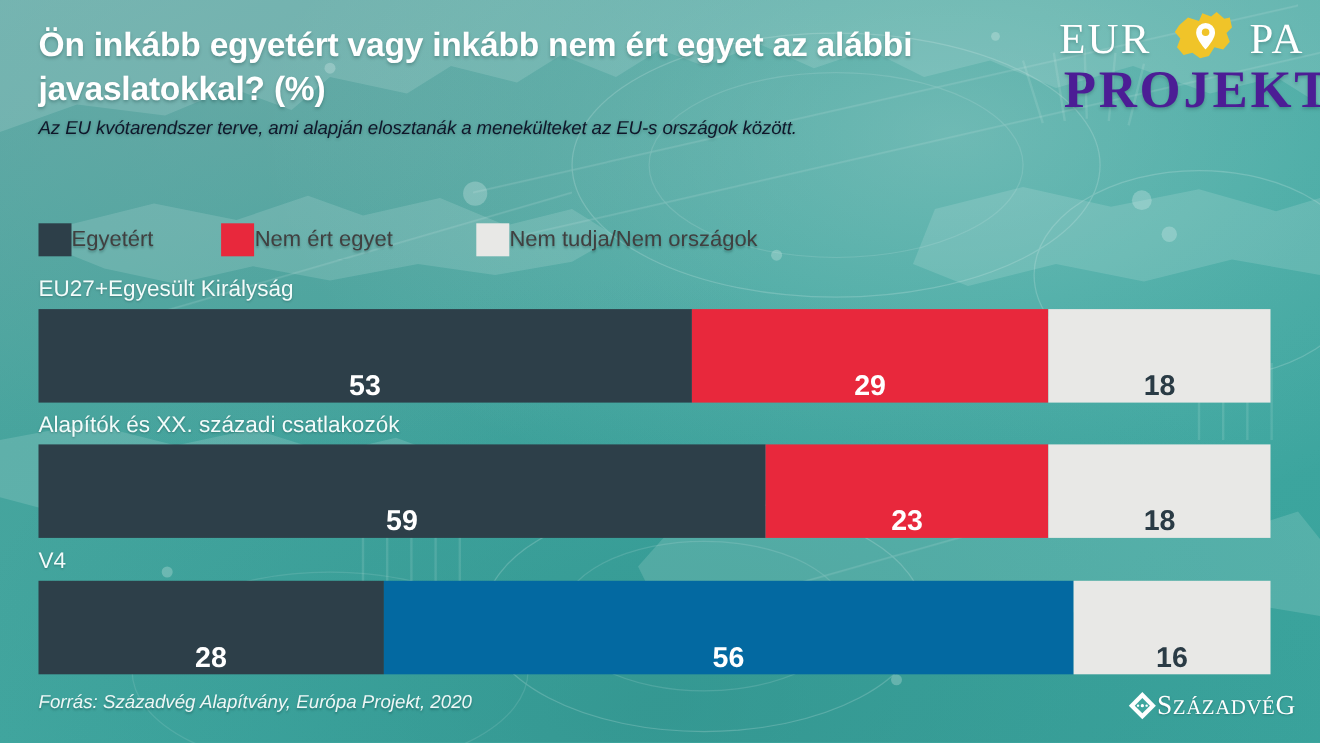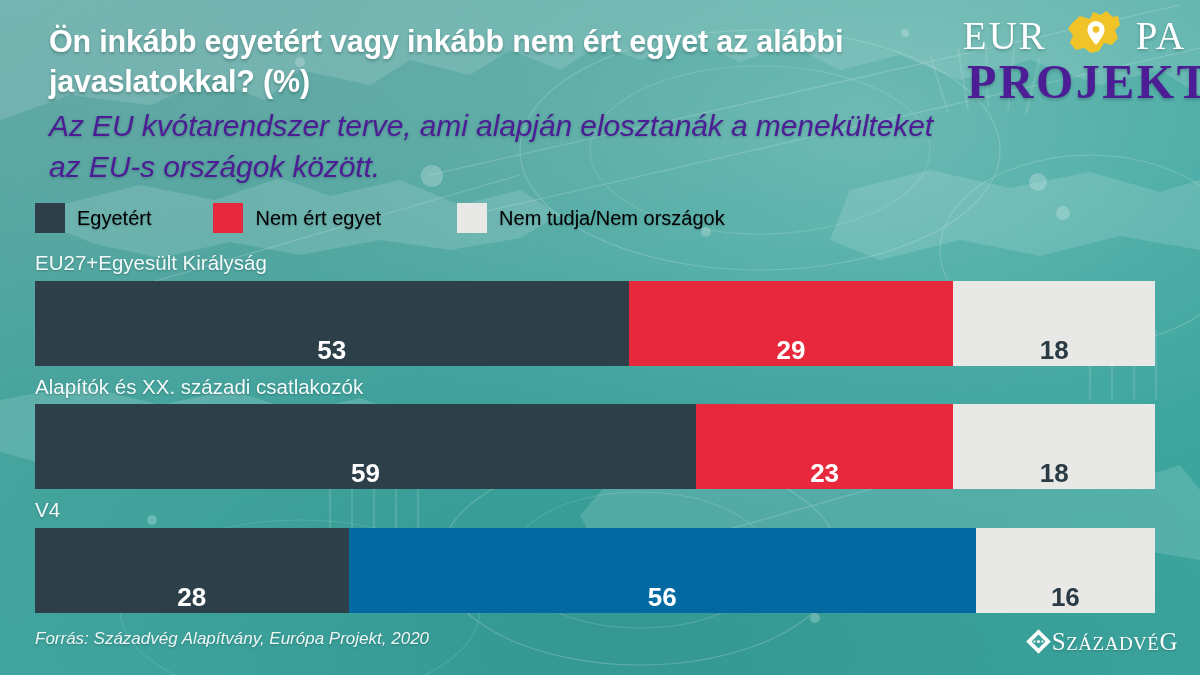--- a/index.html
+++ b/index.html
@@ -23,36 +23,36 @@
     background:
       radial-gradient(ellipse 900px 520px at 72% 18%, rgba(214,232,230,0.30) 0%, rgba(214,232,230,0.10) 42%, rgba(214,232,230,0) 70%),
       radial-gradient(ellipse 700px 460px at 18% 12%, rgba(120,170,168,0.45) 0%, rgba(120,170,168,0.12) 55%, rgba(120,170,168,0) 78%),
       radial-gradient(ellipse 1000px 600px at 50% 95%, rgba(40,130,126,0.40) 0%, rgba(40,130,126,0) 65%),
       linear-gradient(150deg, #5aa9a5 0%, #46a49d 30%, #3ea7a0 60%, #3aa39c 100%);
     z-index: 0;
   }
   #bg-shapes { position: absolute; inset: 0; z-index: 1; pointer-events: none; }
 
   
-  #header { position: absolute; left: 35px; top: 22px; width: 950px; z-index: 5; margin-left: 14px; }
+  #header { position: absolute; left: 35px; top: 22px; width: 950px; z-index: 5; }
 
   #title {
     font-size: 30.5px;
     font-weight: bold;
     color: #ffffff;
     line-height: 1.30;
     letter-spacing: -0.2px;
     text-shadow: 0 2px 3px rgba(0,40,40,0.28);
     max-width: 915px;
   }
   #subtitle {
     margin-top: 5px;
-    font-size: 30px;
+    font-size: 17px;
     font-style: italic;
-    color: #4c1d95;
+    color: #0f172a;
     line-height: 1.35;
     letter-spacing: -0.1px;
     text-shadow: 0 1px 3px rgba(0,40,40,0.30);
     max-width: 900px;
   }
 
   
   #brand-logo {
     position: absolute;
     right: 18px; top: 14px;
@@ -81,23 +81,22 @@
     color: #4c1d95;
     line-height: 1;
     text-shadow: 0 2px 3px rgba(0,40,40,0.25);
   }
 
   
   #legend { position: absolute; left: 35px; top: 203px; height: 30px; z-index: 5; display: flex; align-items: center; }
   .legend-item { display: flex; align-items: center; height: 30px; }
   .legend-swatch { width: 30px; height: 30px; flex: 0 0 30px; }
   .legend-label {
-    margin-left: 12px;
     font-size: 20px;
-    color: #000000;
+    color: #404040;
     white-space: nowrap;
     text-shadow: 0 1px 2px rgba(0,40,40,0.30);
   }
 
   
   #chart { position: absolute; left: 35px; top: 252px; width: 1120px; z-index: 5; }
   .group { margin-bottom: 10px; }
   .group-label {
     font-size: 20.5px;
     color: #f2fbfa;

